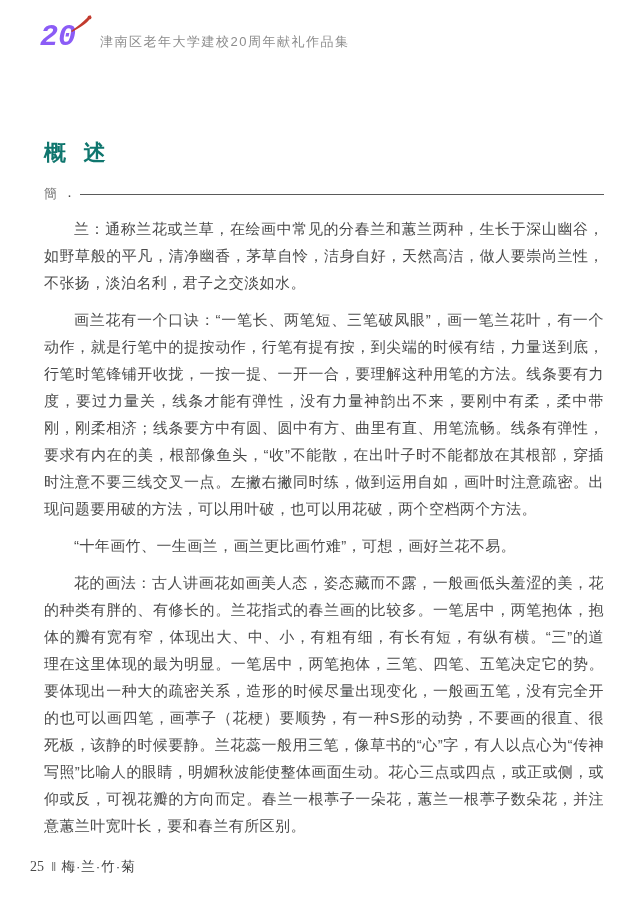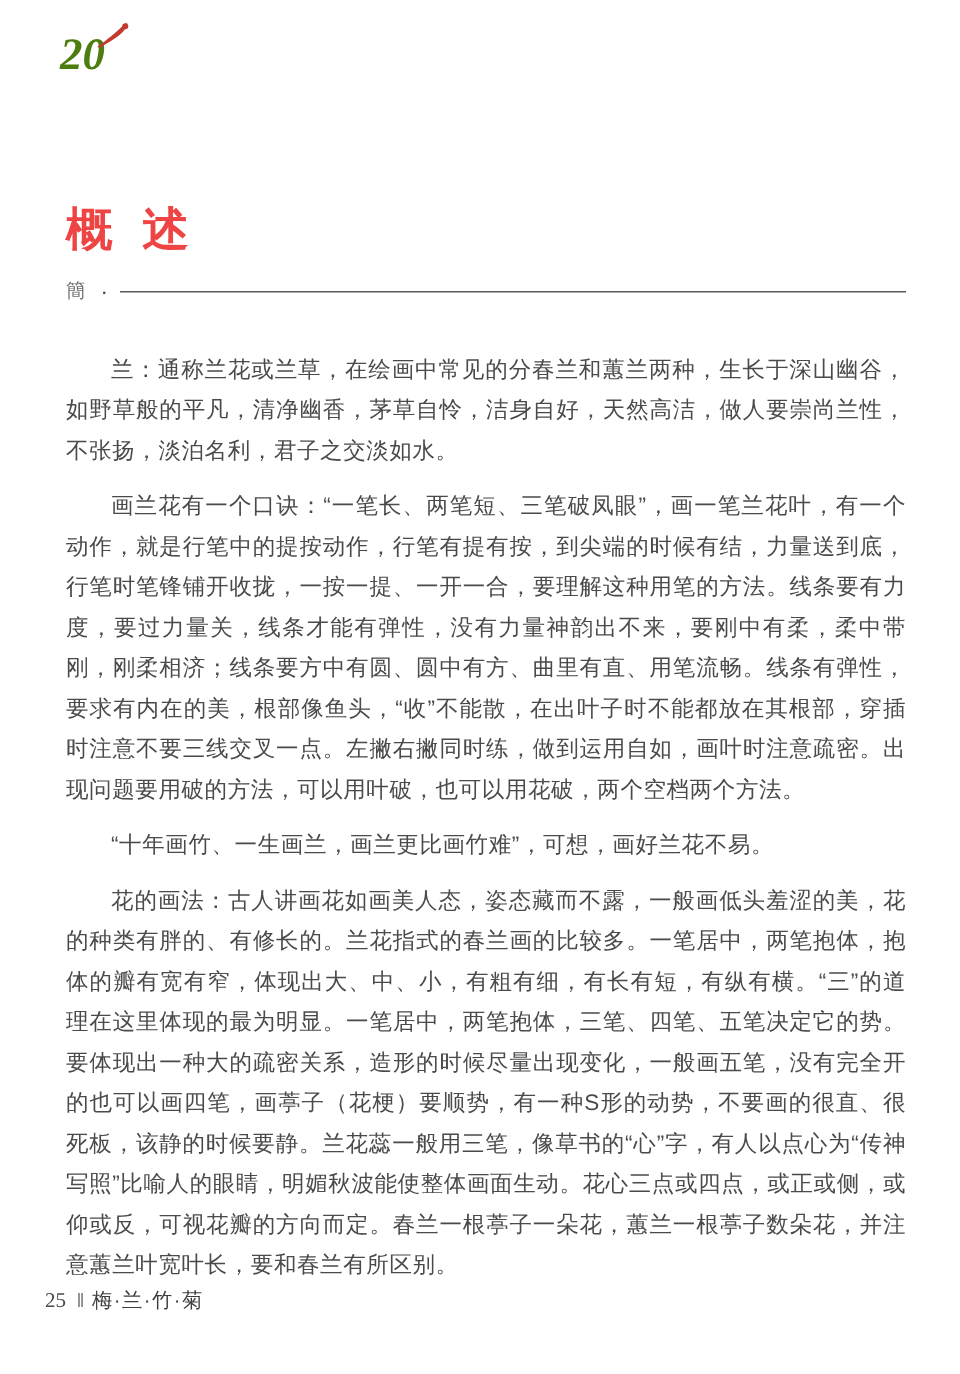--- a/index.html
+++ b/index.html
@@ -19,22 +19,22 @@
   
   .header {
     position: absolute;
     top: 22px;
     left: 40px;
     display: flex;
     align-items: center;
   }
   .logo {
     position: relative;
-    color: #4d7c0f;
-    font-family: Liberation Serif, serif;
+    color: #8b5cf6;
+    font-family: Liberation Mono, monospace;
     font-style: italic;
     font-weight: bold;
     font-size: 30px;
     line-height: 30px;
     padding-right: 14px;
   }
   .logo .swoosh {
     position: absolute;
     top: -7px;
     right: -2px;
@@ -52,22 +52,22 @@
   
   .content {
     position: absolute;
     left: 44px;
     right: 36px;
     top: 136px;
   }
   .doc-title {
     font-family: "Liberation Serif", serif;
     font-weight: bold;
-    font-size: 31px;
-    color: #ef4444;
+    font-size: 22px;
+    color: #0f766e;
     letter-spacing: 6px;
     line-height: 34px;
   }
   .subtitle-row {
     display: flex;
     align-items: center;
     margin-top: 15px;
   }
   .subtitle-char {
     font-size: 13px;
@@ -78,21 +78,21 @@
     color: #444444;
     margin: 0 8px 0 10px;
   }
   .rule {
     flex: 1;
     height: 1px;
     background: #5a5a5a;
   }
 
   .body-text {
-    margin-top: 30px;
+    margin-top: 12px;
   }
   .body-text p {
     font-size: 15px;
     line-height: 27px;
     letter-spacing: 0.4px;
     color: #4a4a4a;
     text-align: justify;
     text-indent: 2em;
     margin: 0 0 10px 0;
   }
@@ -129,20 +129,21 @@
 <div class="page">
 
   <div class="header">
     <span class="logo">
       <span>20</span>
       <svg class="swoosh" viewBox="0 0 22 18" xmlns="http://www.w3.org/2000/svg">
         <path d="M1 16 C 8 11, 13 7, 17 3 L 21 0 L 19 5 C 16 9, 9 13, 2 17 Z" fill="#c23b2e"></path>
         <circle cx="19.5" cy="2.5" r="2" fill="#c23b2e"></circle>
       </svg>
     </span>
+    <span class="header-title">津南区老年大学建校20周年献礼作品集</span>
   </div>
 
   <div class="content">
     <div class="doc-title">概 述</div>
 
     <div class="subtitle-row">
       <span class="subtitle-char">簡</span>
       <span class="subtitle-bullet">·</span>
       <span class="rule"></span>
     </div>

